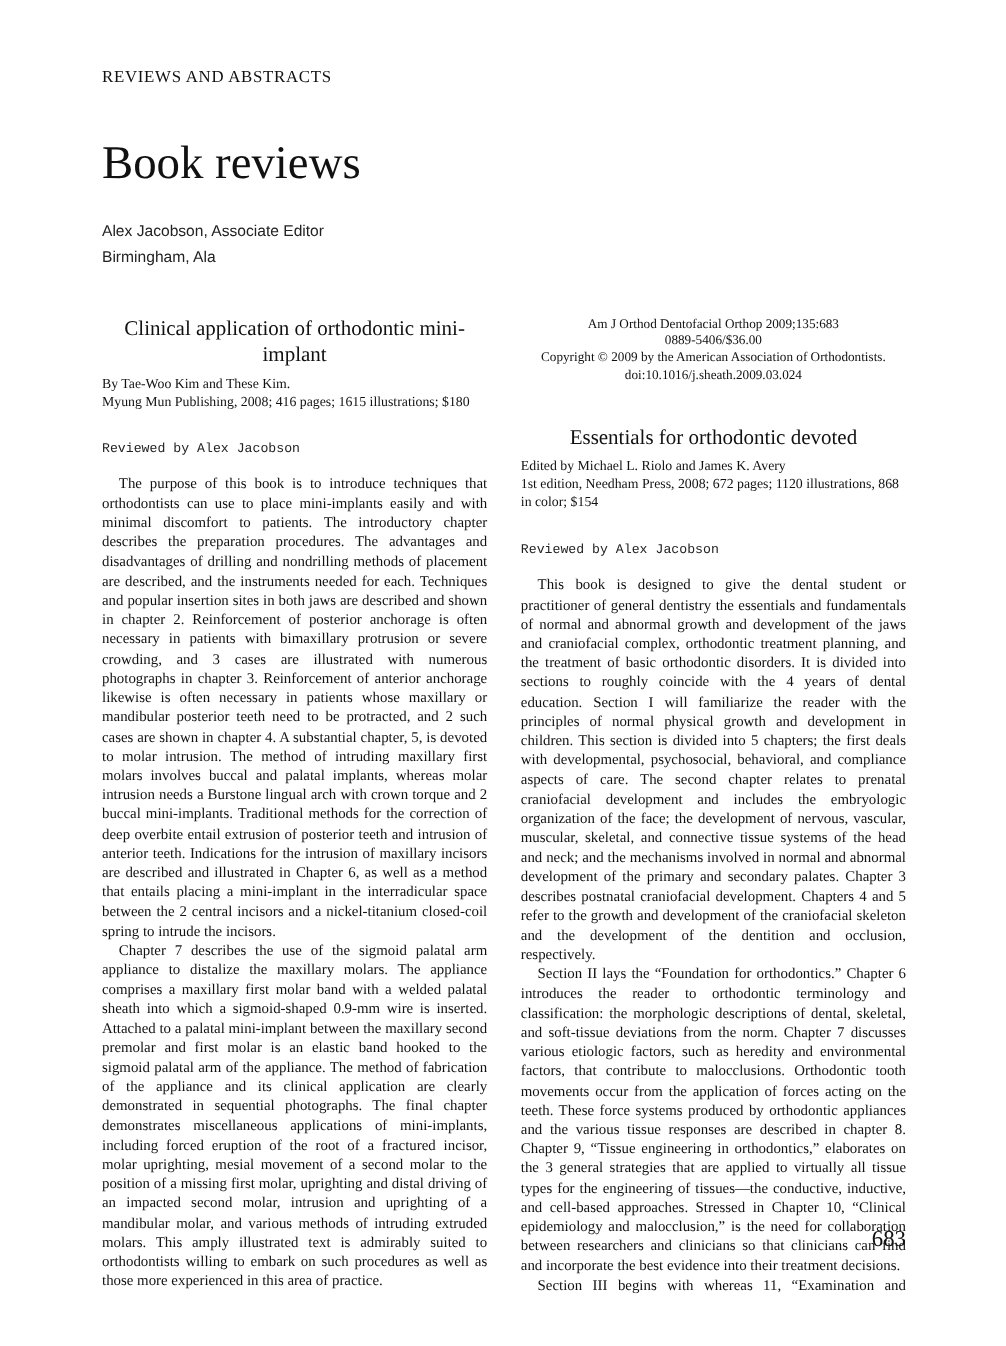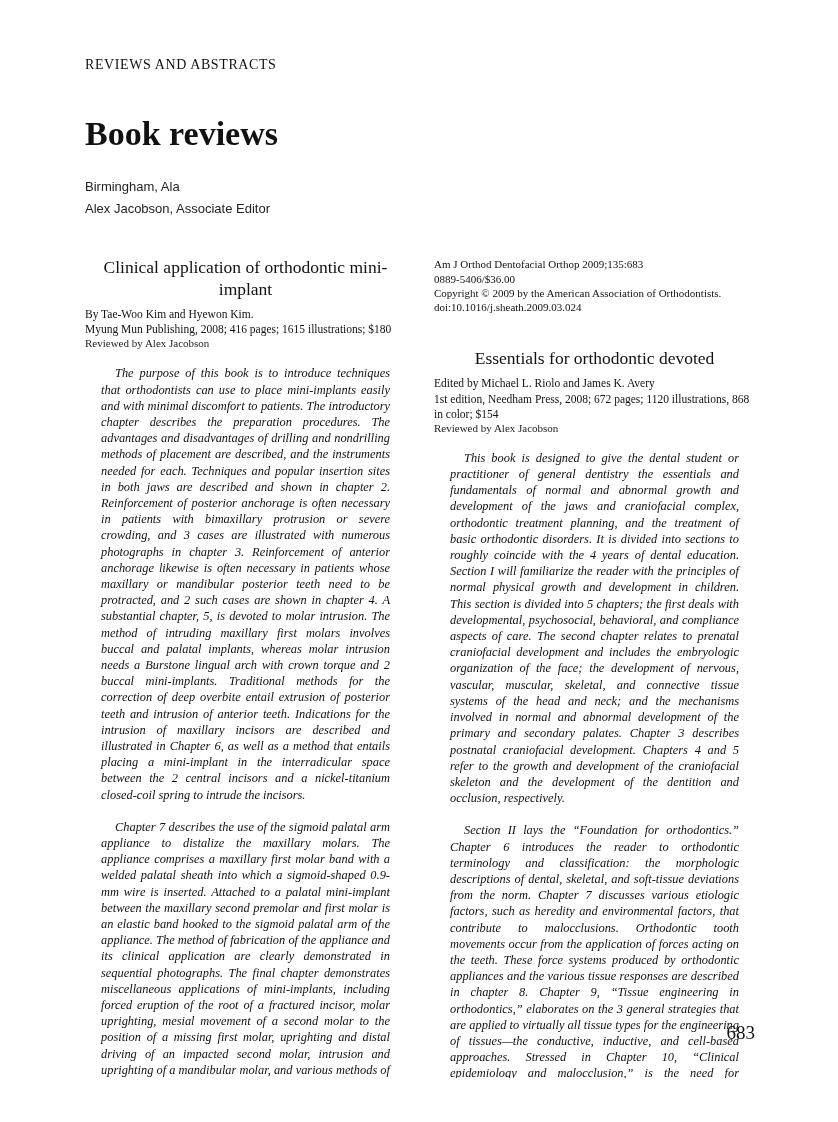--- a/index.html
+++ b/index.html
@@ -21,22 +21,22 @@
     top: 0;
   }
   .journal-section-header {
     margin-top: 57px;
     font-size: 14px;
     letter-spacing: 0.6px;
     font-weight: 400;
   }
   .page-title {
     margin-top: 42px;
-    font-size: 34px;
-    font-weight: 700;
+    font-size: 39px;
+    font-weight: 400;
     line-height: 1.1;
   }
   .editor-block {
     margin-top: 24px;
     font-family: "Liberation Sans", sans-serif;
     font-size: 13px;
     line-height: 1.65;
     color: #222222;
   }
   .columns {
@@ -51,69 +51,70 @@
     font-weight: 400;
     line-height: 1.25;
     margin: 0 0 6px 0;
     text-align: center;
   }
   .review-meta {
     font-size: 11.5px;
     line-height: 1.32;
   }
   .reviewed-by {
-    font-family: Liberation Serif, serif;
+    margin-top: 26px;
+    font-family: Liberation Mono, monospace;
     font-size: 11px;
     color: #222222;
   }
   .body-text {
     margin-top: 14px;
     font-size: 12.4px;
     line-height: 16.2px;
     text-align: justify;
   }
   .body-text p {
-    margin: 16px;
+    margin: 0;
     text-indent: 14px;
-    font-style: italic;
   }
   .citation-block {
     font-size: 11px;
     line-height: 1.3;
     margin-bottom: 34px;
+    text-align: center;
   }
   .page-number {
     position: absolute;
     right: 83px;
     bottom: 34px;
     font-size: 19px;
     font-family: "Liberation Serif", serif;
   }
 </style>
 </head>
 <body>
 
 <div class="page">
   <div class="content">
 
     <div class="journal-section-header">REVIEWS AND ABSTRACTS</div>
 
     <h1 class="page-title" style="margin:42px 0 0 0;">Book reviews</h1>
 
     <div class="editor-block">
+      <div>Alex Jacobson, Associate Editor</div>
       <div>Birmingham, Ala</div>
-      <div>Alex Jacobson, Associate Editor</div>
     </div>
 
     <div class="columns">
 
       <div class="col">
         <h2 class="review-title">Clinical application of orthodontic mini-implant</h2>
         <div class="review-meta">
-          <div>By Tae-Woo Kim and Hyewon Kim.</div>
+          <div>By Tae-Woo Kim and These Kim.</div>
           <div>Myung Mun Publishing, 2008; 416 pages; 1615 illustrations; $180</div>
         </div>
         <div class="reviewed-by">Reviewed by Alex Jacobson</div>
         <div class="body-text">
           <p>The purpose of this book is to introduce techniques that orthodontists can use to place mini-implants easily and with minimal discomfort to patients. The introductory chapter describes the preparation procedures. The advantages and disadvantages of drilling and nondrilling methods of placement are described, and the instruments needed for each. Techniques and popular insertion sites in both jaws are described and shown in chapter 2. Reinforcement of posterior anchorage is often necessary in patients with bimaxillary protrusion or severe crowding, and 3 cases are illustrated with numerous photographs in chapter 3. Reinforcement of anterior anchorage likewise is often necessary in patients whose maxillary or mandibular posterior teeth need to be protracted, and 2 such cases are shown in chapter 4. A substantial chapter, 5, is devoted to molar intrusion. The method of intruding maxillary first molars involves buccal and palatal implants, whereas molar intrusion needs a Burstone lingual arch with crown torque and 2 buccal mini-implants. Traditional methods for the correction of deep overbite entail extrusion of posterior teeth and intrusion of anterior teeth. Indications for the intrusion of maxillary incisors are described and illustrated in Chapter 6, as well as a method that entails placing a mini-implant in the interradicular space between the 2 central incisors and a nickel-titanium closed-coil spring to intrude the incisors.</p>
           <p>Chapter 7 describes the use of the sigmoid palatal arm appliance to distalize the maxillary molars. The appliance comprises a maxillary first molar band with a welded palatal sheath into which a sigmoid-shaped 0.9-mm wire is inserted. Attached to a palatal mini-implant between the maxillary second premolar and first molar is an elastic band hooked to the sigmoid palatal arm of the appliance. The method of fabrication of the appliance and its clinical application are clearly demonstrated in sequential photographs. The final chapter demonstrates miscellaneous applications of mini-implants, including forced eruption of the root of a fractured incisor, molar uprighting, mesial movement of a second molar to the position of a missing first molar, uprighting and distal driving of an impacted second molar, intrusion and uprighting of a mandibular molar, and various methods of intruding extruded molars. This amply illustrated text is admirably suited to orthodontists willing to embark on such procedures as well as those more experienced in this area of practice.</p>
         </div>
       </div>
 
       <div class="col">

